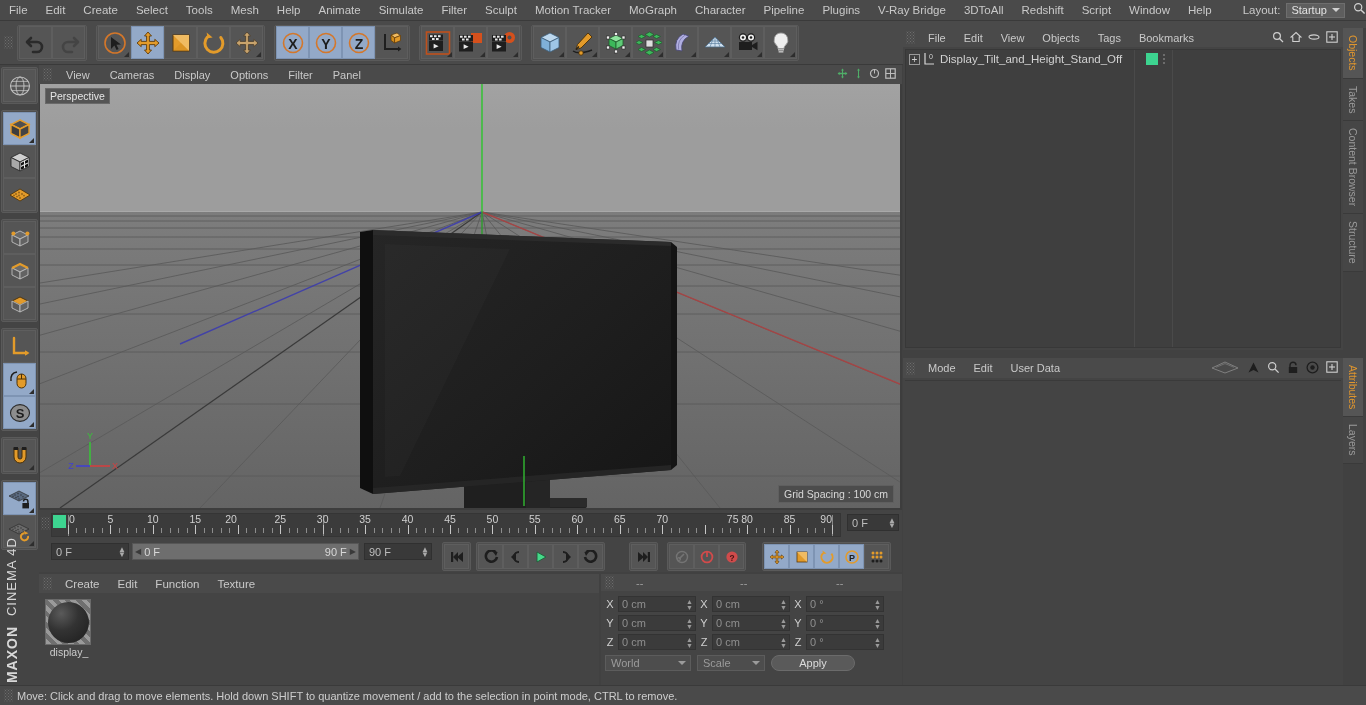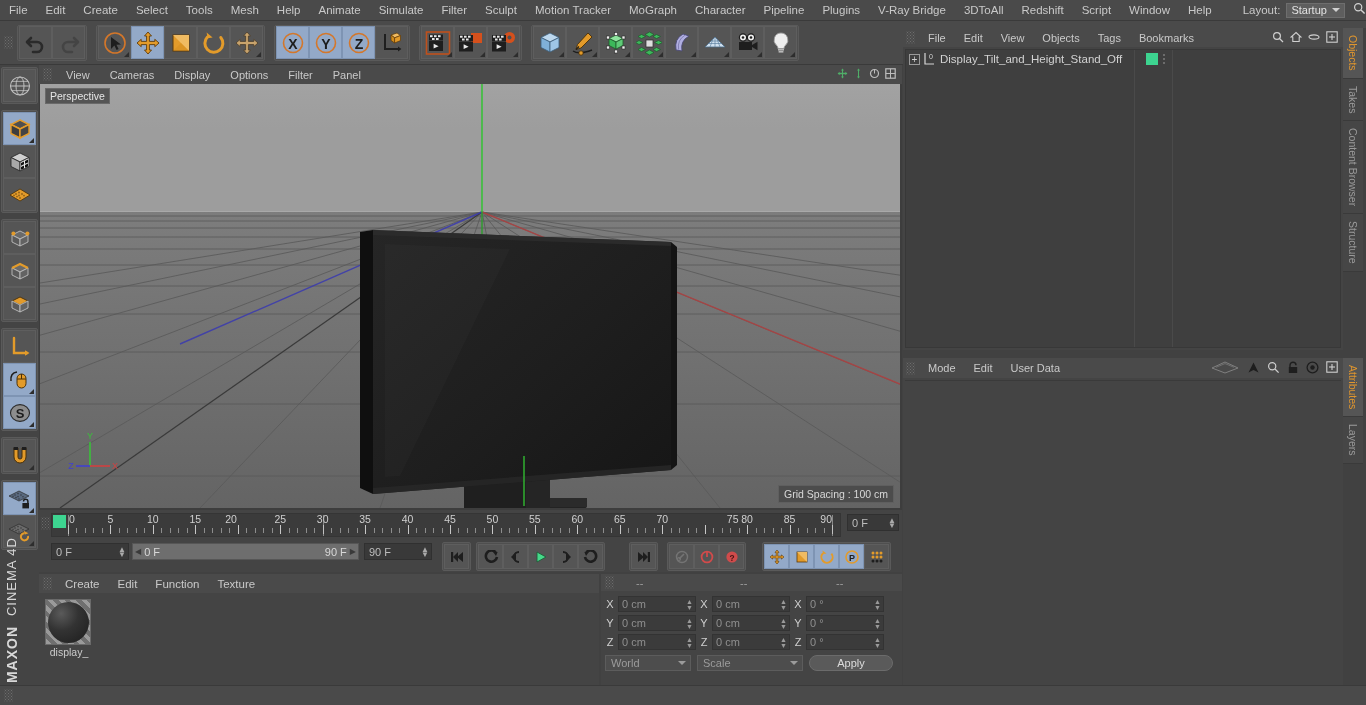--- a/index.html
+++ b/index.html
@@ -1140,21 +1140,21 @@
               <span>0 °</span>
               <span class="spin">▲<br>▼</span>
             </div>
           </div>
         </div>
       <div style="display:flex;align-items:center;gap:6px;margin-top:5px;">
         <div class="dd" style="width:86px;">
           <span>World</span>
           <span class="caret"></span>
         </div>
-        <div class="dd" style="width:106px;">
+        <div class="dd" style="width:68px;">
           <span>Scale</span>
           <span class="caret"></span>
         </div>
         <div class="apply-btn">Apply</div>
       </div>
     </div>
   </div>
 
   <div class="objmgr">
     <div class="om-menu">
@@ -1278,15 +1278,16 @@
   </div>
   <div class="vtabs" style="top:358px;height:327px;">
     <div id="vtabs-lower">
         <div class="vtab active">Attributes</div>
         <div class="vtab">Layers</div>
       </div>
   </div>
 
   <div class="statusbar">
     <div class="grip"></div>
+    <div class="status-text">Move: Click and drag to move elements. Hold down SHIFT to quantize movement / add to the selection in point mode, CTRL to remove.</div>
   </div>
 
 </div>
 
 </body></html>

